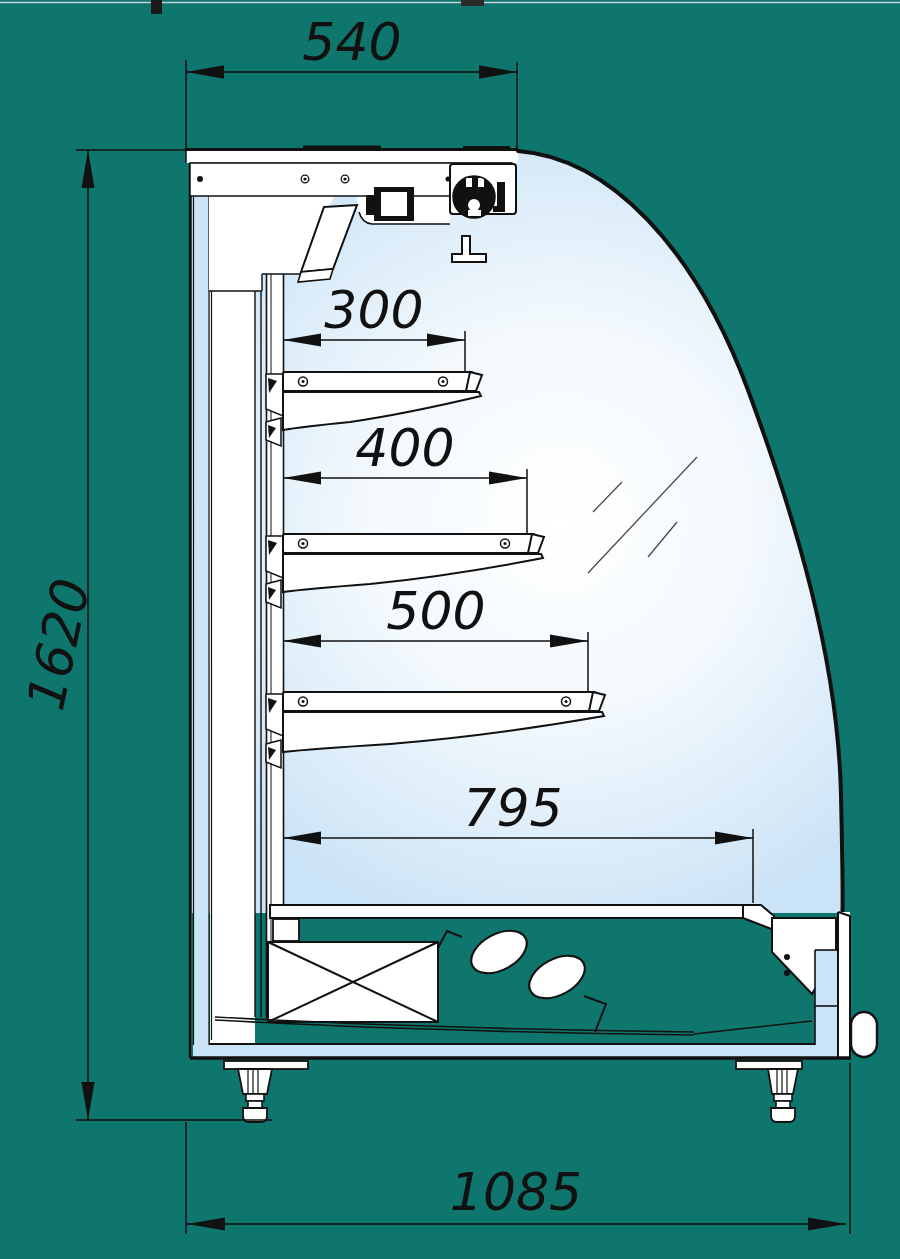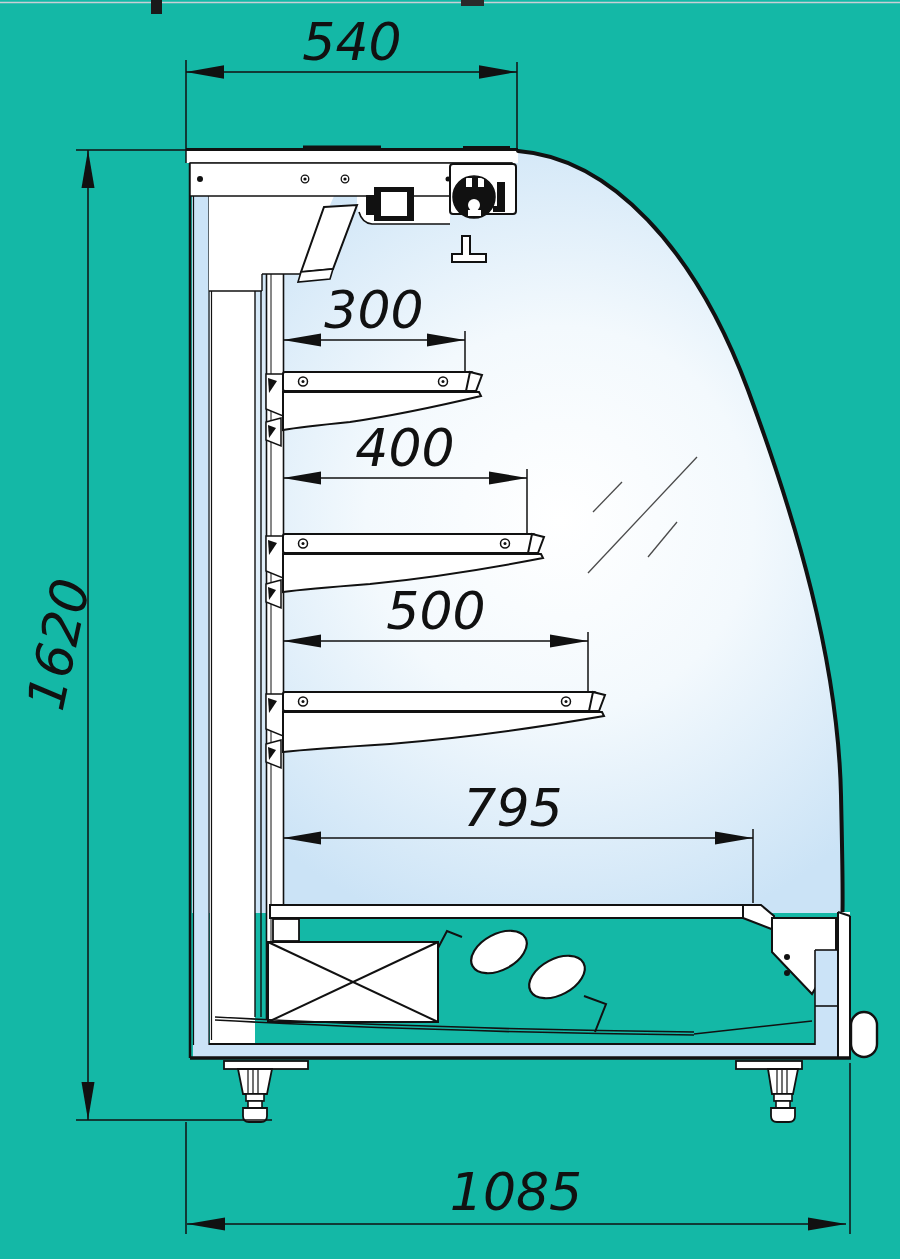--- a/index.html
+++ b/index.html
@@ -1,16 +1,16 @@
 <!DOCTYPE html>
 <html><head>
 <meta charset="utf-8">
 <style>
   html,body{margin:0;padding:0;background:#ffffff;}
-  .stage{position:relative;width:900px;height:1259px;background:#14b8a6;overflow:hidden;
+  .stage{position:relative;width:900px;height:1259px;background:#0f766e;overflow:hidden;
          font-family:"DejaVu Sans",sans-serif;}
   svg{position:absolute;left:0;top:0;}
   .dim-text{font-family:"DejaVu Sans",sans-serif;font-style:italic;font-size:52px;fill:#111;}
   .ln{stroke:#111;fill:none;}
   .w{fill:#ffffff;stroke:#111;}
 </style>
 </head>
 <body>
 
 <div class="stage">

